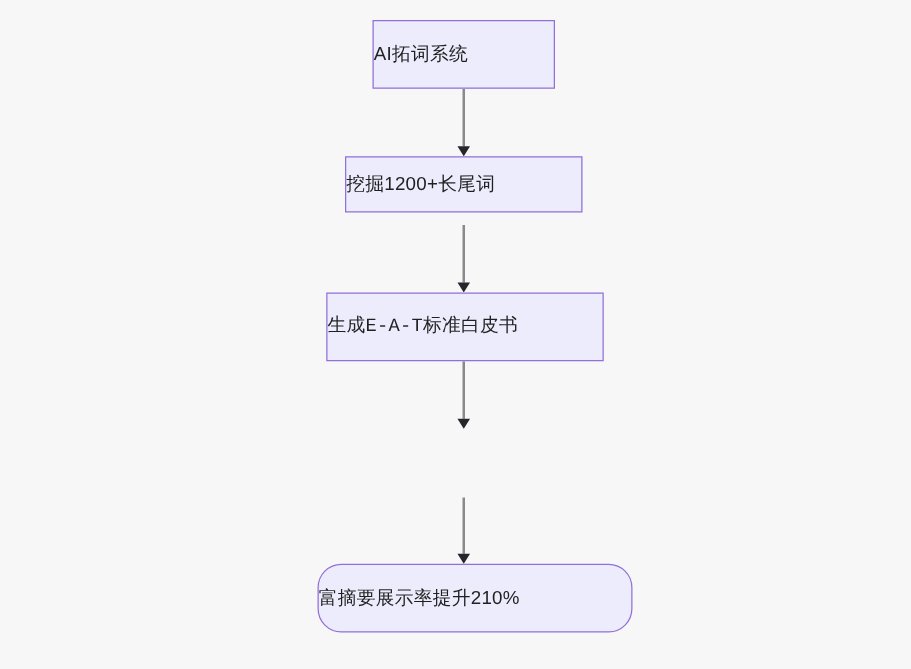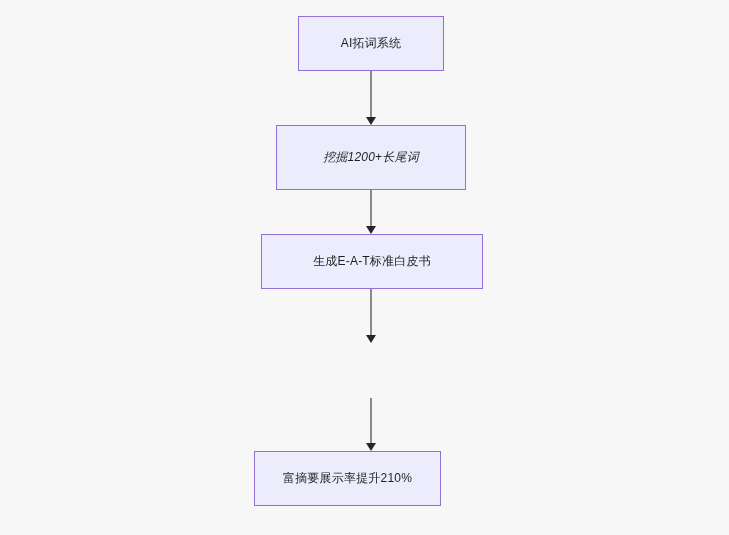--- a/index.html
+++ b/index.html
@@ -18,23 +18,23 @@
     width: 729px;
     height: 535px;
   }
   .node {
     position: absolute;
     box-sizing: border-box;
     background: #ececfc;
     border: 1.6px solid #9370d8;
     display: flex;
     align-items: center;
-    justify-content: center;
+    justify-content: flex-start;
     color: #1f2020;
-    font-size: 12px;
+    font-size: 15px;
     line-height: 1.2;
     letter-spacing: 0.2px;
     white-space: nowrap;
   }
   .node-label {
     display: block;
   }
   .edge {
     position: absolute;
     width: 0;
@@ -76,26 +76,26 @@
   </div>
   <div class="edge" style="left:371px; top:398px;">
     <div class="edge-line" style="height:45px;"></div>
     <div class="edge-head" style="top:45px;"></div>
   </div>
 
   <div class="node" style="left:298px; top:16px; width:146px; height:55px;">
     <span class="node-label">AI拓词系统</span>
   </div>
 
-  <div class="node" style="left:276px; top:125px; width:190px; height:65px;font-style:italic;">
+  <div class="node" style="left:276px; top:125px; width:190px; height:45px;">
     <span class="node-label">挖掘1200+长尾词</span>
   </div>
 
-  <div class="node" style="left:261px; top:234px; width:222px; height:55px;">
+  <div class="node" style="left:261px; top:234px; width:222px; height:55px;font-family:Liberation Mono, monospace;">
     <span class="node-label">生成E-A-T标准白皮书</span>
   </div>
 
 
-  <div class="node" style="left:254px; top:451px; width:187px; height:55px;">
+  <div class="node" style="left:254px; top:451px; width:252px; height:55px;border-radius:19px;">
     <span class="node-label">富摘要展示率提升210%</span>
   </div>
 
 </div>
 
 </body></html>

